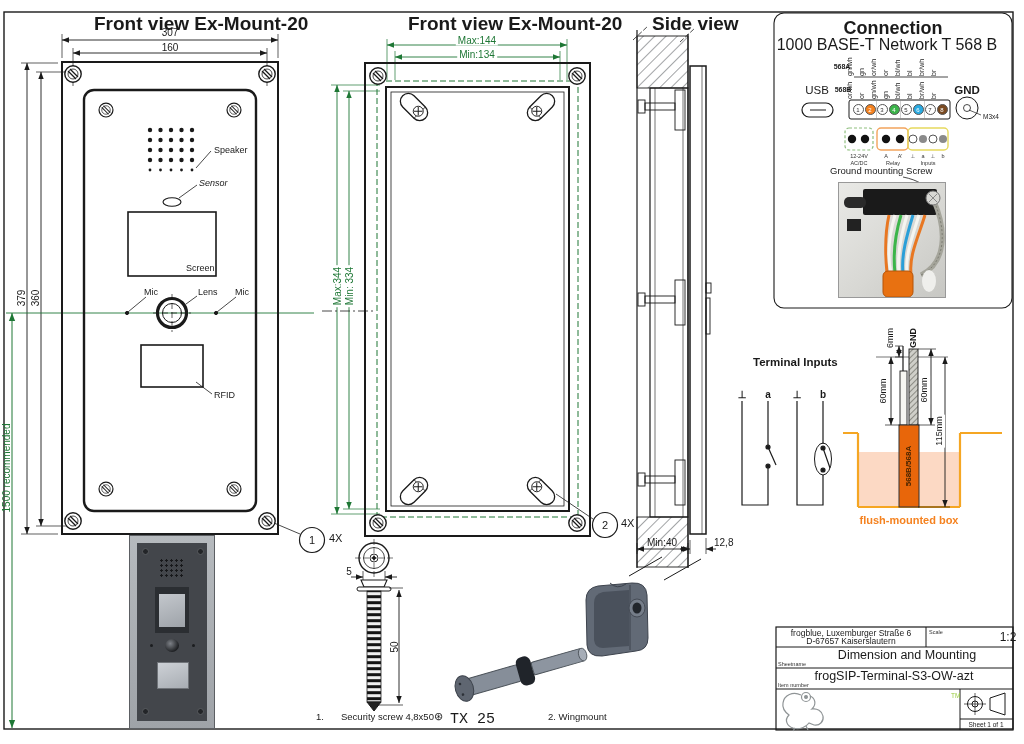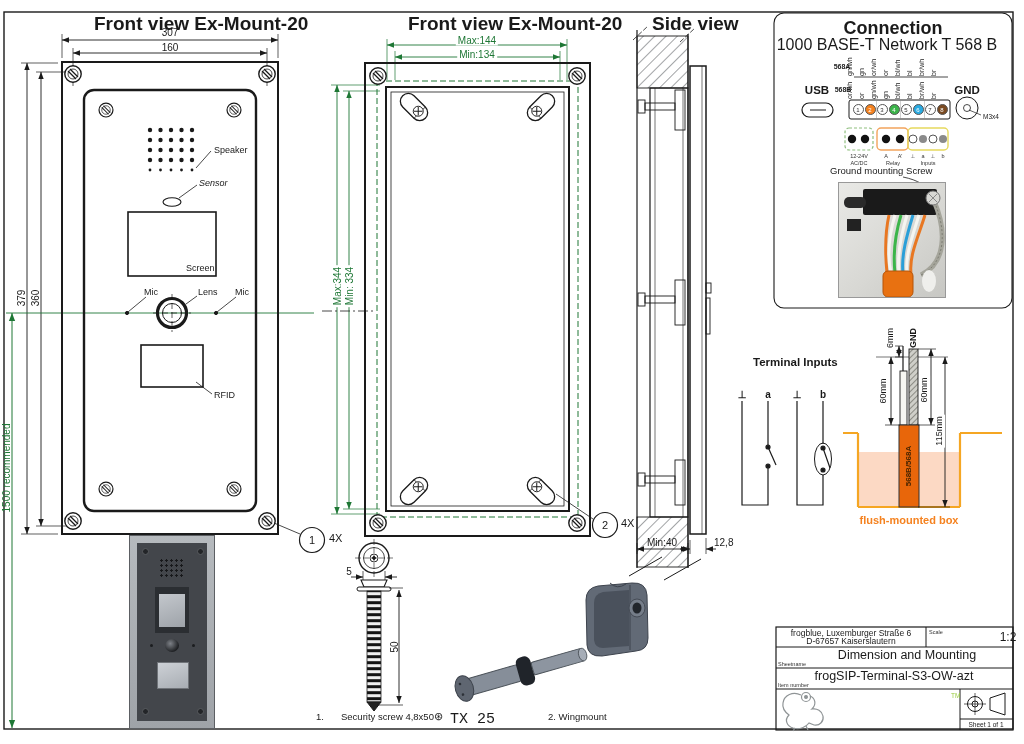--- a/index.html
+++ b/index.html
@@ -393,21 +393,21 @@
 <span class="wl" style="left:926px;top:68px;">br/wh</span>
 <span class="wl" style="left:938px;top:68px;">br</span>
 <span class="wl" style="left:854px;top:91px;">or/wh</span>
 <span class="wl" style="left:866px;top:91px;">or</span>
 <span class="wl" style="left:878px;top:91px;">gn/wh</span>
 <span class="wl" style="left:890px;top:91px;">gn</span>
 <span class="wl" style="left:902px;top:91px;">bl/wh</span>
 <span class="wl" style="left:914px;top:91px;">bl</span>
 <span class="wl" style="left:926px;top:91px;">br/wh</span>
 <span class="wl" style="left:938px;top:91px;">br</span>
-<span class="t ctr" style="left:817px;top:90px;font-size:11.5px;font-weight:bold;">USB</span>
+<span class="t ctr" style="left:817px;top:90px;font-size:11.5px;font-weight:normal;">USB</span>
 <span class="t ctr" style="left:967px;top:90px;font-size:11.5px;font-weight:bold;">GND</span>
 <span class="t" style="left:983px;top:113px;font-size:6.5px;">M3x4</span>
 
 <div class="pin" style="left: 852.5px; top: 104px; background: rgb(255, 255, 255); color: rgb(51, 51, 51);">1</div>
 <div class="pin" style="left: 864.5px; top: 104px; background: rgb(245, 130, 31); color: rgb(255, 255, 255);">2</div>
 <div class="pin" style="left: 876.5px; top: 104px; background: rgb(255, 255, 255); color: rgb(51, 51, 51);">3</div>
 <div class="pin" style="left: 888.5px; top: 104px; background: rgb(60, 181, 74); color: rgb(255, 255, 255);">4</div>
 <div class="pin" style="left: 900.5px; top: 104px; background: rgb(255, 255, 255); color: rgb(51, 51, 51);">5</div>
 <div class="pin" style="left: 912.5px; top: 104px; background: rgb(42, 171, 226); color: rgb(255, 255, 255);">6</div>
 <div class="pin" style="left: 924.5px; top: 104px; background: rgb(255, 255, 255); color: rgb(51, 51, 51);">7</div>

